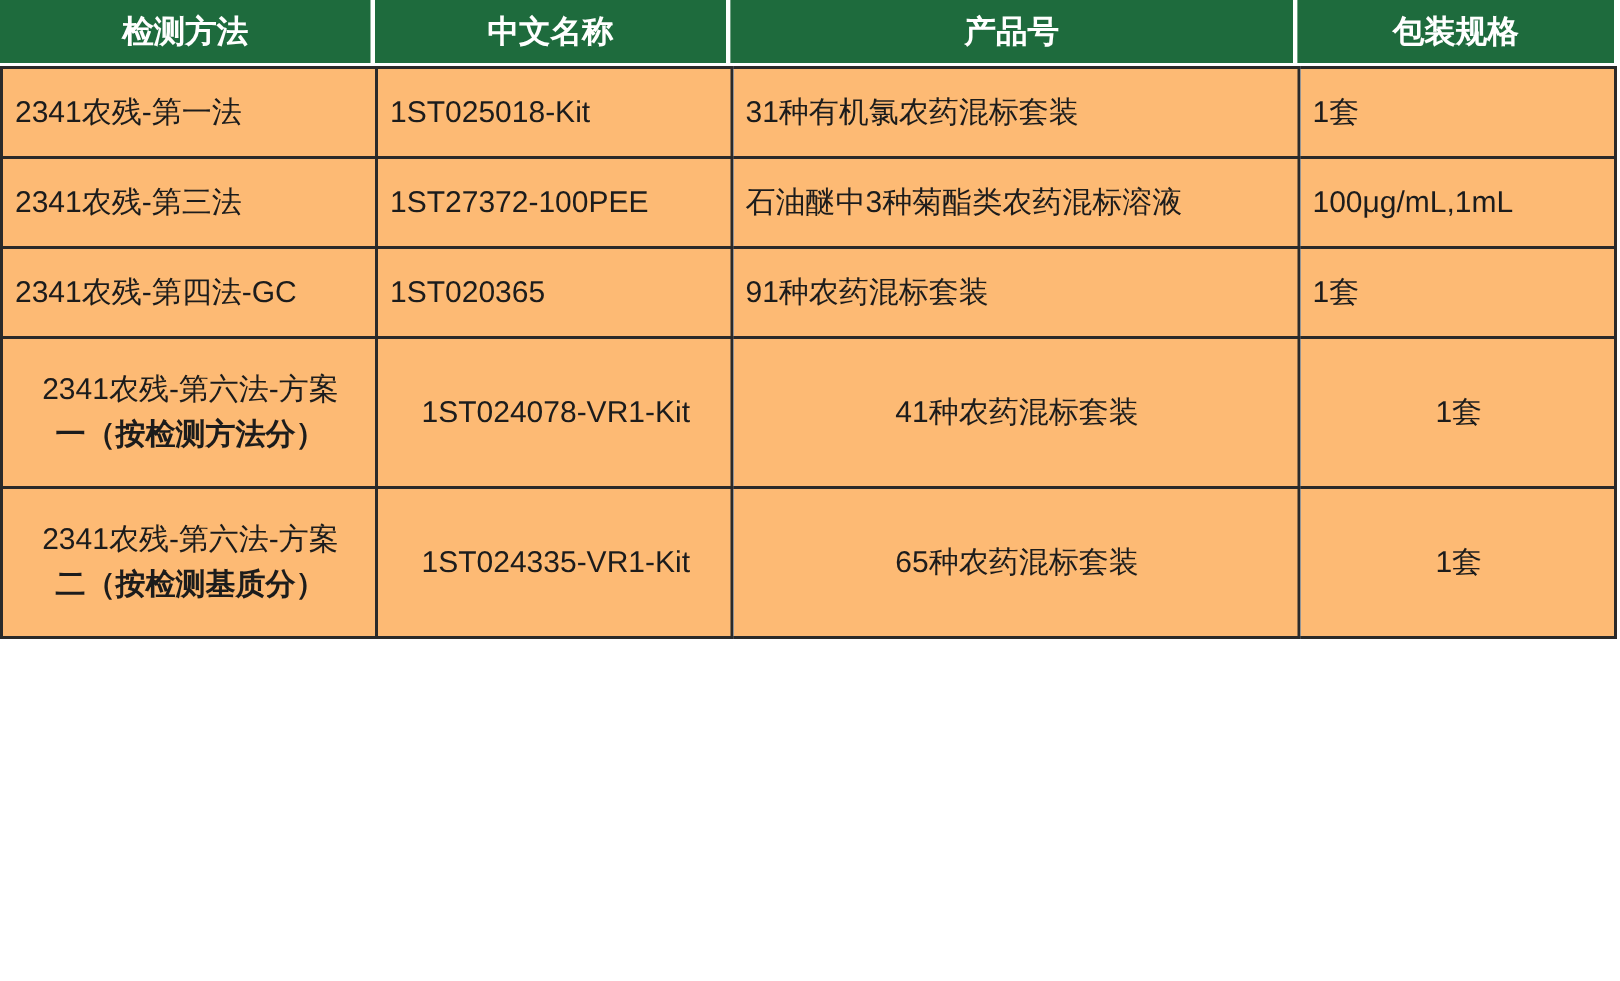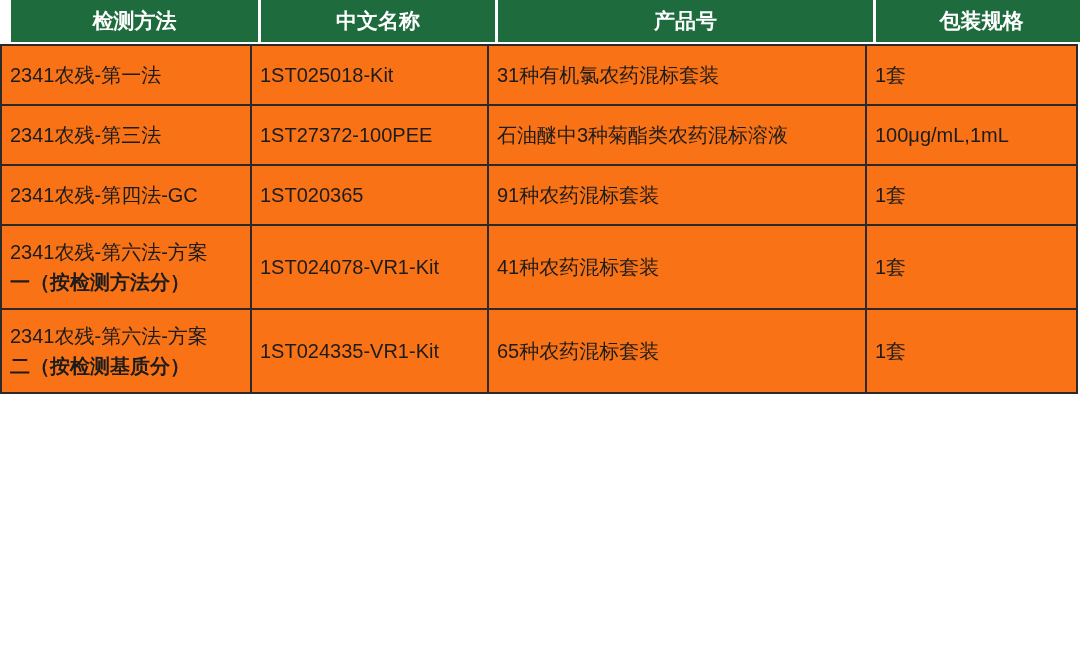--- a/index.html
+++ b/index.html
@@ -12,21 +12,20 @@
     color: #1c1c1c;
     overflow: hidden;
   }
   
   .thead {
     display: grid;
     grid-template-columns: 250px 237px 378px 211px;
     width: 1076px;
     height: 42px;
     margin-bottom: 2px;
-    padding-left: 11px;
   }
   .th {
     background: #1e6b3d;
     color: #ffffff;
     font-weight: 700;
     font-size: 21px;
     display: flex;
     align-items: center;
     justify-content: center;
     border-right: 3px solid #ffffff;
@@ -37,25 +36,25 @@
     border-collapse: collapse;
     table-layout: fixed;
     width: 1076px;
   }
   .tbl td {
     border: 2px solid #2a2a2a;
     font-size: 20px;
     line-height: 1.5;
     padding: 6px 6px 6px 8px;
     vertical-align: middle;
-    background: #f97316;
+    background: #fdba74;
     overflow: hidden;
   }
   .tbl tr { height: 60px; }
-  .tbl tr.tall { height: 84px; }
+  .tbl tr.tall { height: 100px; text-align: center; }
   .method-extra { display: inline-block; font-weight: 700; }
 </style>
 </head>
 <body>
 
 <div class="page">
 
   <div class="thead">
     <div class="th">检测方法</div>
     <div class="th">中文名称</div>

